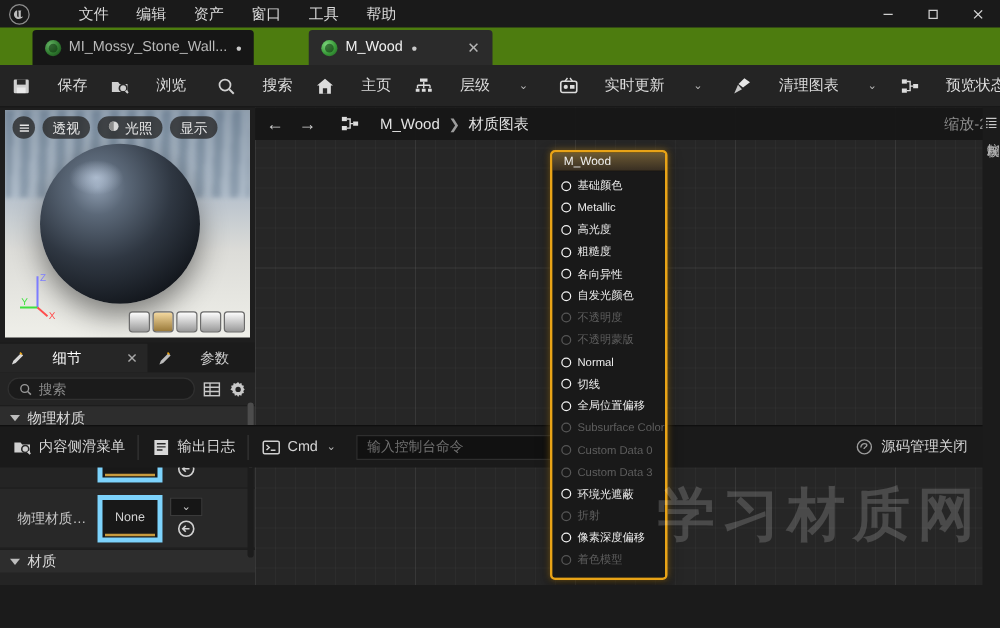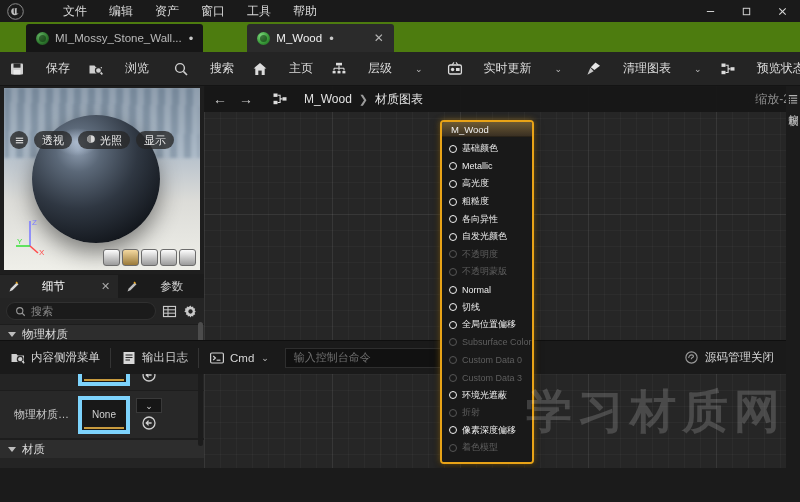--- a/index.html
+++ b/index.html
@@ -98,21 +98,21 @@
   .vp-sphere{
     position:absolute; left:28px; top:27px; width:128px; height:128px; border-radius:50%;
     background:radial-gradient(circle at 36% 27%, #8e9db0 0%, #5b6878 18%, #2f3742 48%, #14181e 78%, #0b0d11 100%);
     box-shadow:0 10px 22px rgba(0,0,0,.45);
   }
   .vp-sphere::after{
     content:""; position:absolute; left:18%; top:10%; width:34%; height:22%;
     border-radius:50%; background:radial-gradient(ellipse at center, rgba(210,225,245,.55), rgba(210,225,245,0) 70%);
   }
   .vp-toolbar{
-    position:absolute; left:6px; top:5px; display:flex; align-items:center; gap:6px;margin-top:38px;
+    position:absolute; left:6px; top:5px; display:flex; align-items:center; gap:6px;
   }
   .vp-pill{
     height:18px; padding:0 8px; border-radius:9px; background:rgba(38,38,38,.78);
     color:#e6e6e6; font-size:11px; display:flex; align-items:center; gap:4px;
   }
   .vp-pill.round{ width:18px; padding:0; justify-content:center; border-radius:50%; }
   .vp-axis{ position:absolute; left:10px; bottom:14px; width:46px; height:40px; }
   .vp-shapes{
     position:absolute; right:4px; bottom:4px; display:flex; gap:2px;
   }

